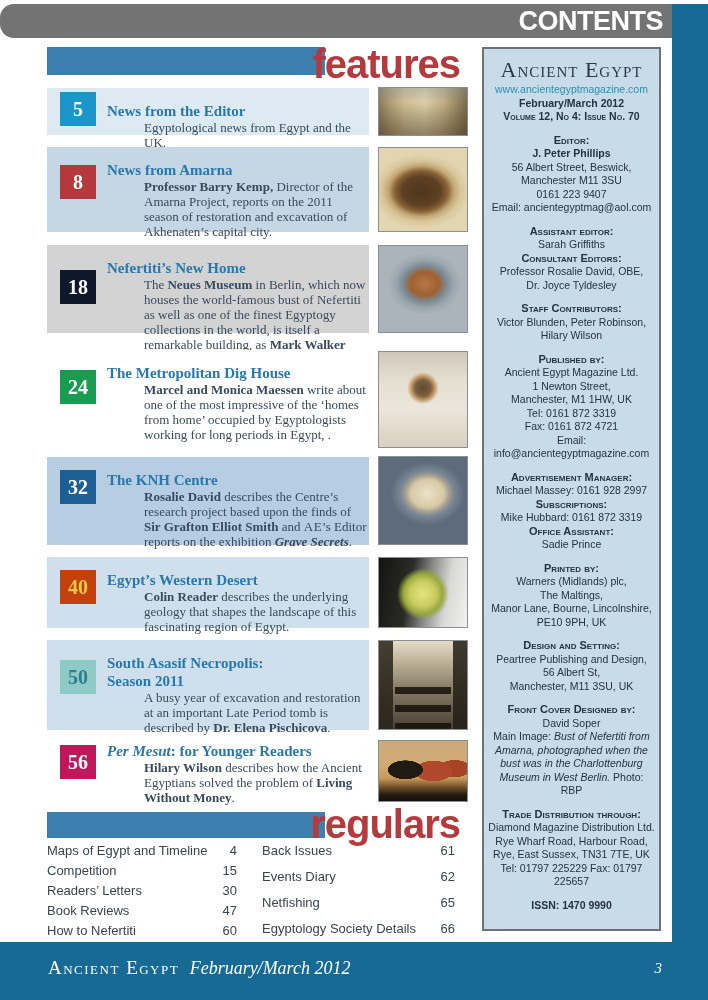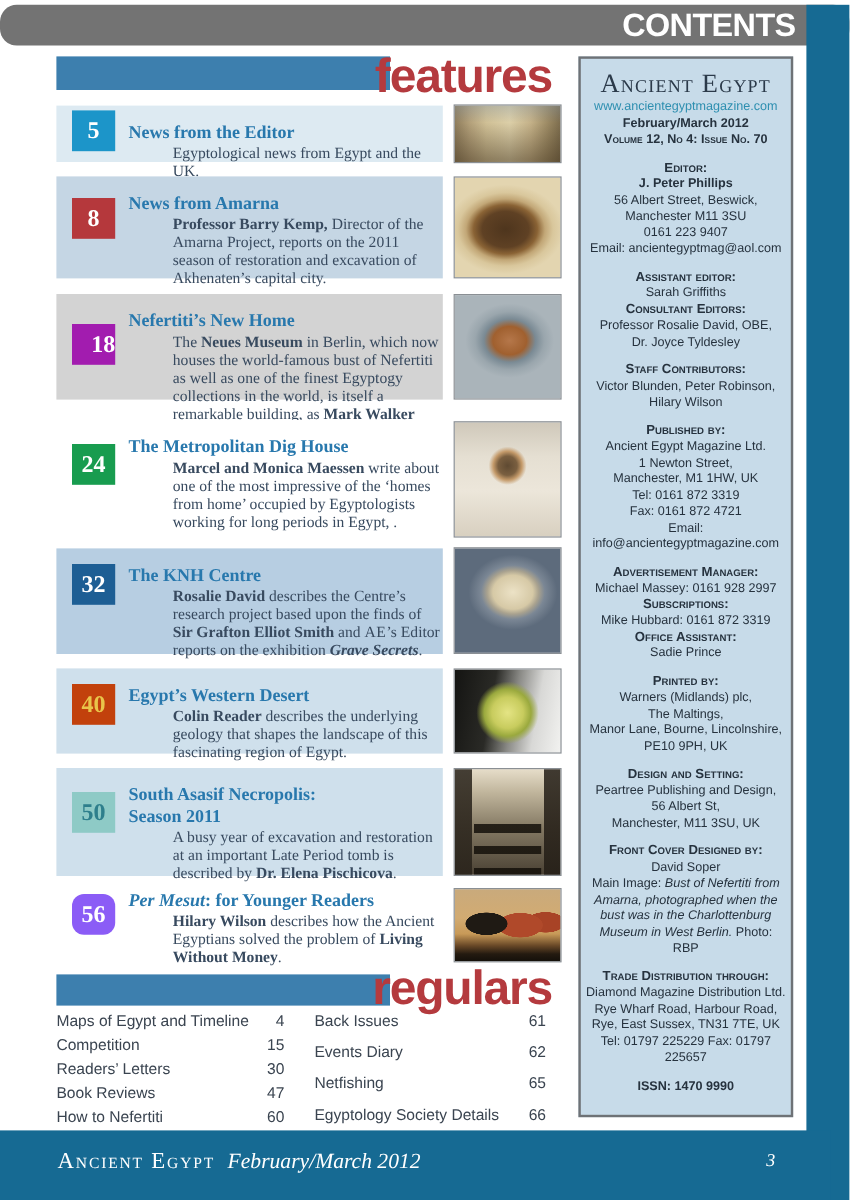--- a/index.html
+++ b/index.html
@@ -4,21 +4,21 @@
 <style>
   html,body{margin:0;padding:0;}
   body{font-family:"Liberation Sans",sans-serif;background:#ffffff;}
   .page{position:relative;width:708px;height:1000px;background:#ffffff;overflow:hidden;}
 
   
   .top-bar{position:absolute;top:4px;left:0;width:708px;height:34px;}
   .contents-title{display:block;text-align:right;padding-right:45px;color:#ffffff;
     font-weight:bold;font-size:27px;line-height:34px;letter-spacing:-0.5px;}
   .right-band{position:absolute;top:4px;right:0;width:36px;height:996px;}
-  .footer-bar{position:absolute;left:0;bottom:0;width:692px;height:58px;}
+  .footer-bar{position:absolute;left:0;bottom:0;width:692px;height:58px;padding-left:16px;}
   .footer-text{position:absolute;left:48px;top:15px;color:#ffffff;white-space:nowrap;}
   .footer-logo{font-family:"Liberation Serif",serif;font-variant:small-caps;font-size:19px;letter-spacing:1.5px;}
   .footer-issue{font-family:"Liberation Serif",serif;font-style:italic;font-size:18px;margin-left:6px;}
   .footer-page{position:absolute;right:46px;top:18px;color:#ffffff;font-family:"Liberation Serif",serif;font-style:italic;font-size:15px;}
 
   
   .sec-bar{position:absolute;left:47px;width:278px;}
   .features-bar{top:47px;height:28px;}
   .regulars-bar{top:812px;height:26px;}
   .sec-title{position:absolute;right:248px;font-weight:bold;font-size:40px;letter-spacing:-1px;}
@@ -102,21 +102,21 @@
   <div class="entry" style="top: 147px; height: 85px; background-color: rgb(197, 214, 228);">
     <div class="numbox" style="top: 18px; background-color: rgb(181, 56, 60); color: rgb(255, 255, 255);">8</div>
     <div class="entry-text">
       <div class="entry-title"><span>News from Amarna</span></div>
       <div class="entry-desc"><span class="b">Professor Barry Kemp,</span><span> Director of the Amarna Project, reports on the 2011 season of restoration and excavation of Akhenaten’s capital city.</span></div>
     </div>
   </div>
   <div class="thumb t2" style="top:147px;height:85px;"></div>
 
   <div class="entry" style="top: 245px; height: 88px; background-color: rgb(211, 211, 211);">
-    <div class="numbox" style="top: 25px; background-color: #a21caf; color: rgb(255, 255, 255); text-align: right;">18</div>
+    <div class="numbox" style="top: 25px; background-color: #0f172a; color: rgb(255, 255, 255);">18</div>
     <div class="entry-text">
       <div class="entry-title"><span>Nefertiti’s New Home</span></div>
       <div class="entry-desc"><span>The </span><span class="b">Neues Museum</span><span> in Berlin, which now houses the world-famous bust of Nefertiti as well as one of the finest Egyptogy collections in the world, is itself a remarkable building, as </span><span class="b">Mark Walker</span><span> explains.</span></div>
     </div>
   </div>
   <div class="thumb t3" style="top:245px;height:88px;"></div>
 
   <div class="entry" style="top: 350px; height: 98px; background-color: rgb(255, 255, 255);">
     <div class="numbox" style="top: 20px; background-color: rgb(24, 156, 79); color: rgb(255, 255, 255);">24</div>
     <div class="entry-text">
@@ -147,21 +147,21 @@
   <div class="entry" style="top: 640px; height: 90px; background-color: rgb(207, 224, 236);">
     <div class="numbox" style="top: 20px; background-color: rgb(142, 202, 198); color: rgb(46, 127, 140);">50</div>
     <div class="entry-text">
       <div class="entry-title"><span>South Asasif Necropolis:</span><br><span>Season 2011</span></div>
       <div class="entry-desc"><span>A busy year of excavation and restoration at an important Late Period tomb is described by </span><span class="b">Dr. Elena Pischicova</span><span>.</span></div>
     </div>
   </div>
   <div class="thumb t7" style="top:640px;height:90px;"></div>
 
   <div class="entry" style="top: 738px; height: 70px; background-color: rgb(255, 255, 255);">
-    <div class="numbox" style="top: 7px; background-color: #8b5cf6; color: rgb(255, 255, 255); border-radius: 10px;">56</div>
+    <div class="numbox" style="top: 7px; background-color: #be185d; color: rgb(255, 255, 255);">56</div>
     <div class="entry-text" style="padding-top:4px;">
       <div class="entry-title"><span class="i">Per Mesut</span><span>: for Younger Readers</span></div>
       <div class="entry-desc"><span class="b">Hilary Wilson</span><span> describes how the Ancient Egyptians solved the problem of </span><span class="b">Living Without Money</span><span>.</span></div>
     </div>
   </div>
   <div class="thumb t8" style="top:740px;height:62px;"></div>
 
   <div class="sec-bar regulars-bar" style="background-color: rgb(61, 127, 174);"></div>
   <div class="sec-title regulars-title" style="color: rgb(180, 58, 62);">regulars</div>
 

